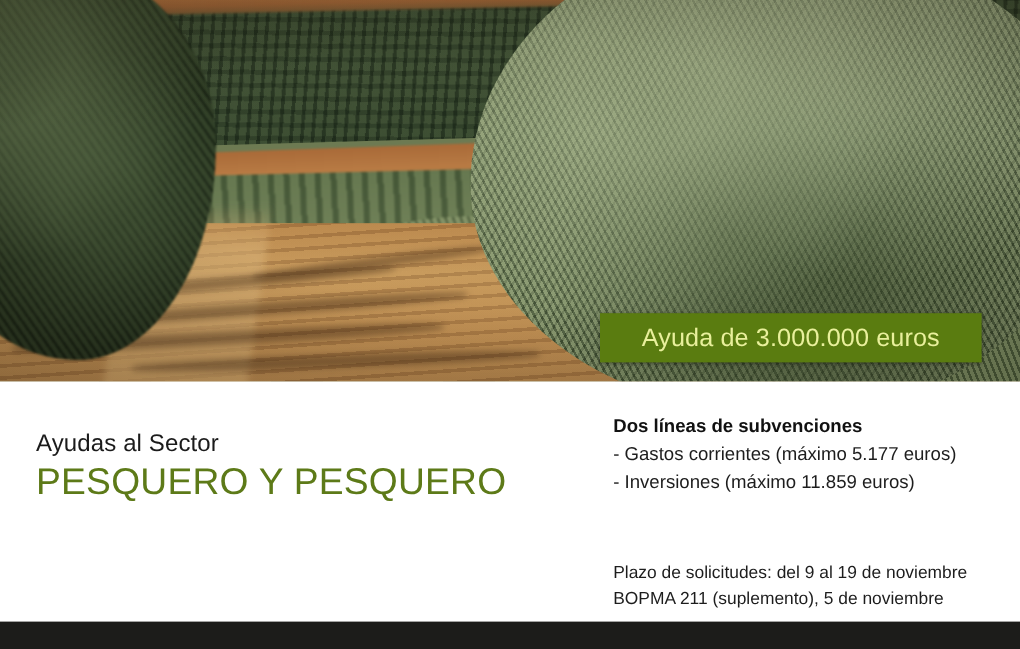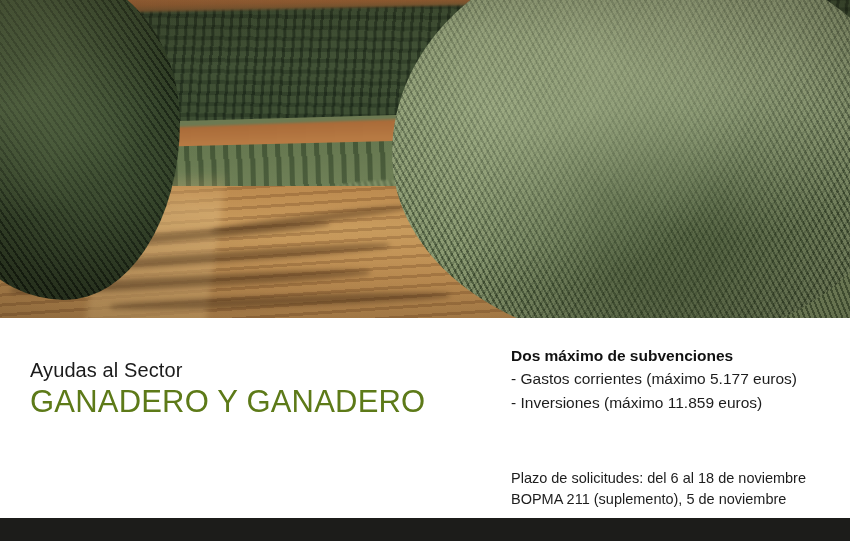--- a/index.html
+++ b/index.html
@@ -334,36 +334,39 @@
     <div class="furrow f1"></div>
     <div class="furrow f2"></div>
     <div class="furrow f3"></div>
     <div class="furrow f4"></div>
     <div class="tree-right2"></div>
     <div class="tree-right"></div>
     <div class="tree-left"></div>
     <div class="hero-tone"></div>
   </div>
 
+  <div class="badge">
+    <span class="badge-text">Ayuda de 3.000.000 euros</span>
+  </div>
 
   <div class="content">
 
     <div class="left-col">
       <div class="title-line1">Ayudas al Sector</div>
-      <div class="title-line3">GANADERO Y GANADERO</div>
+      <div class="title-line3">PESQUERO Y PESQUERO</div>
     </div>
 
     <div class="right-col">
-      <div class="sub-head">Dos máximo de subvenciones</div>
+      <div class="sub-head">Dos líneas de subvenciones</div>
       <div class="bullet">- Gastos corrientes (máximo 5.177 euros)</div>
       <div class="bullet">- Inversiones (máximo 11.859 euros)</div>
     </div>
 
     <div class="meta-block">
-      <div class="meta-line">Plazo de solicitudes: del 6 al 18 de noviembre</div>
+      <div class="meta-line">Plazo de solicitudes: del 9 al 19 de noviembre</div>
       <div class="meta-line">BOPMA 211 (suplemento), 5 de noviembre</div>
     </div>
 
   </div>
 
   <div class="footer-bar"></div>
 
 </div>
 
 </body></html>

